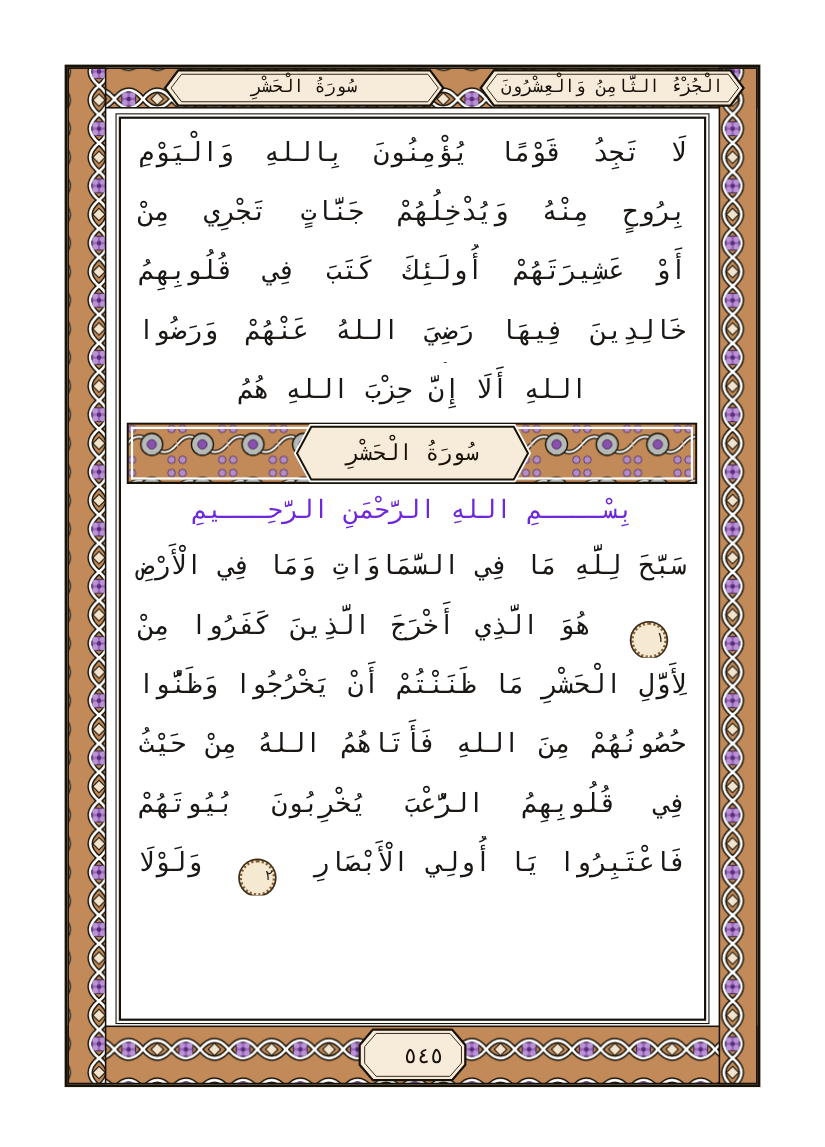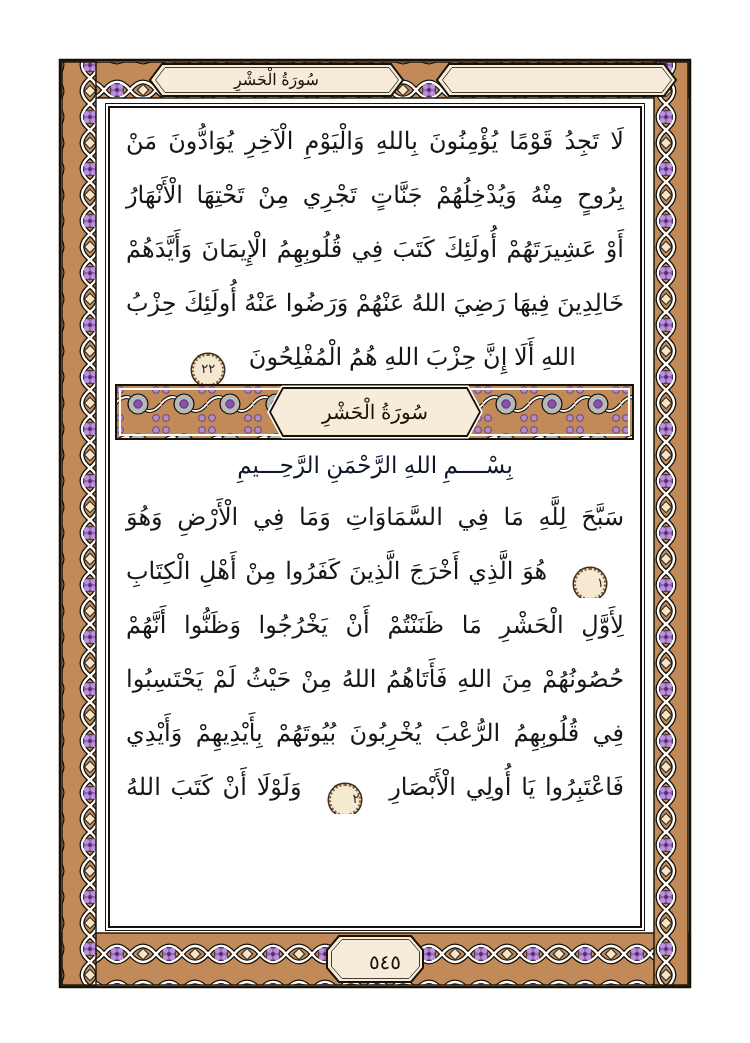--- a/index.html
+++ b/index.html
@@ -1,18 +1,18 @@
 <!DOCTYPE html>
 <html lang="ar"><head>
 <meta charset="utf-8">
 <style>
   html,body { margin:0; padding:0; background:#ffffff; }
   .page {
     position:relative; width:750px; height:1043px; background:#ffffff;
-    font-family:Liberation Sans, sans-serif; overflow:hidden;border-radius:32px;
+    font-family:Liberation Mono, monospace; overflow:hidden;border-radius:32px;
   }
   .underlay { position:absolute; left:0; top:0; }
 
   
   .hdr {
     position:absolute; height:32px; line-height:32px; text-align:center;
     font-size:16px; color:#17110a; z-index:3; white-space:nowrap;
   }
   .hdr-surah { left:150px; top:64px; width:253px; }
   .hdr-juz   { left:437px; top:64px; width:239px; }
@@ -40,21 +40,21 @@
     white-space:nowrap;
   }
   
   .banner { position:relative; height:56px; margin:0 5px; z-index:2; }
   .banner-title {
     position:absolute; left:50%; top:50%; transform:translate(-50%,-50%);
     font-size:20px; color:#171106; white-space:nowrap; z-index:2;
   }
   .bismillah {
     height:50px; line-height:50px; text-align:right; text-align-last:center;
-    font-size:23px; color:#0f172a;
+    font-size:23px; color:#6d28d9;
   }
   
   .pagenum {
     position:absolute; left:327px; top:942px; width:116px; height:40px;
     line-height:40px; text-align:center; font-size:20px; color:#17110a; z-index:3;
   }
 </style>
 </head>
 <body>
 
@@ -116,20 +116,21 @@
     <path d="M162 64 L391 64 L403 80 L391 96 L162 96 L150 80 Z" fill="#f7ecda" stroke="#171106" stroke-width="2"></path>
     <path d="M165 67.5 L389 67.5 L398.5 80 L389 92.5 L165 92.5 L155.5 80 Z" fill="none" stroke="#171106" stroke-width="0.8"></path>
     <path d="M449 64 L664 64 L676 80 L664 96 L449 96 L437 80 Z" fill="#f7ecda" stroke="#171106" stroke-width="2"></path>
     <path d="M452 67.5 L662 67.5 L671.5 80 L662 92.5 L452 92.5 L442.5 80 Z" fill="none" stroke="#171106" stroke-width="0.8"></path>
 
     <path d="M339 936 L411 936 L423 950 L423 968 L411 982 L339 982 L327 968 L327 950 Z" fill="#f7ecda" stroke="#171106" stroke-width="2"></path>
     <path d="M342 939.5 L409 939.5 L419.5 951.5 L419.5 966.5 L409 978.5 L342 978.5 L331.5 966.5 L331.5 951.5 Z" fill="none" stroke="#171106" stroke-width="0.8"></path>
   </svg>
 
   <div class="hdr hdr-surah">سُورَةُ الْحَشْرِ</div>
+  <div class="hdr hdr-juz">الْجُزْءُ الثَّامِنُ وَالْعِشْرُونَ</div>
 
   <div class="panel">
 
     <div class="qline"><span class="qt">لَا تَجِدُ قَوْمًا يُؤْمِنُونَ بِاللهِ وَالْيَوْمِ الْآخِرِ يُوَادُّونَ مَنْ حَادَّ</span></div>
     <div class="qline"><span class="qt">بِرُوحٍ مِنْهُ وَيُدْخِلُهُمْ جَنَّاتٍ تَجْرِي مِنْ تَحْتِهَا الْأَنْهَارُ</span></div>
     <div class="qline"><span class="qt">أَوْ عَشِيرَتَهُمْ أُولَئِكَ كَتَبَ فِي قُلُوبِهِمُ الْإِيمَانَ وَأَيَّدَهُمْ</span></div>
     <div class="qline"><span class="qt">خَالِدِينَ فِيهَا رَضِيَ اللهُ عَنْهُمْ وَرَضُوا عَنْهُ أُولَئِكَ حِزْبُ</span></div>
     <div class="qline centerline">
       <span class="qt">اللهِ أَلَا إِنَّ حِزْبَ اللهِ هُمُ الْمُفْلِحُونَ</span>
       <span class="medallion">٢٢</span>

